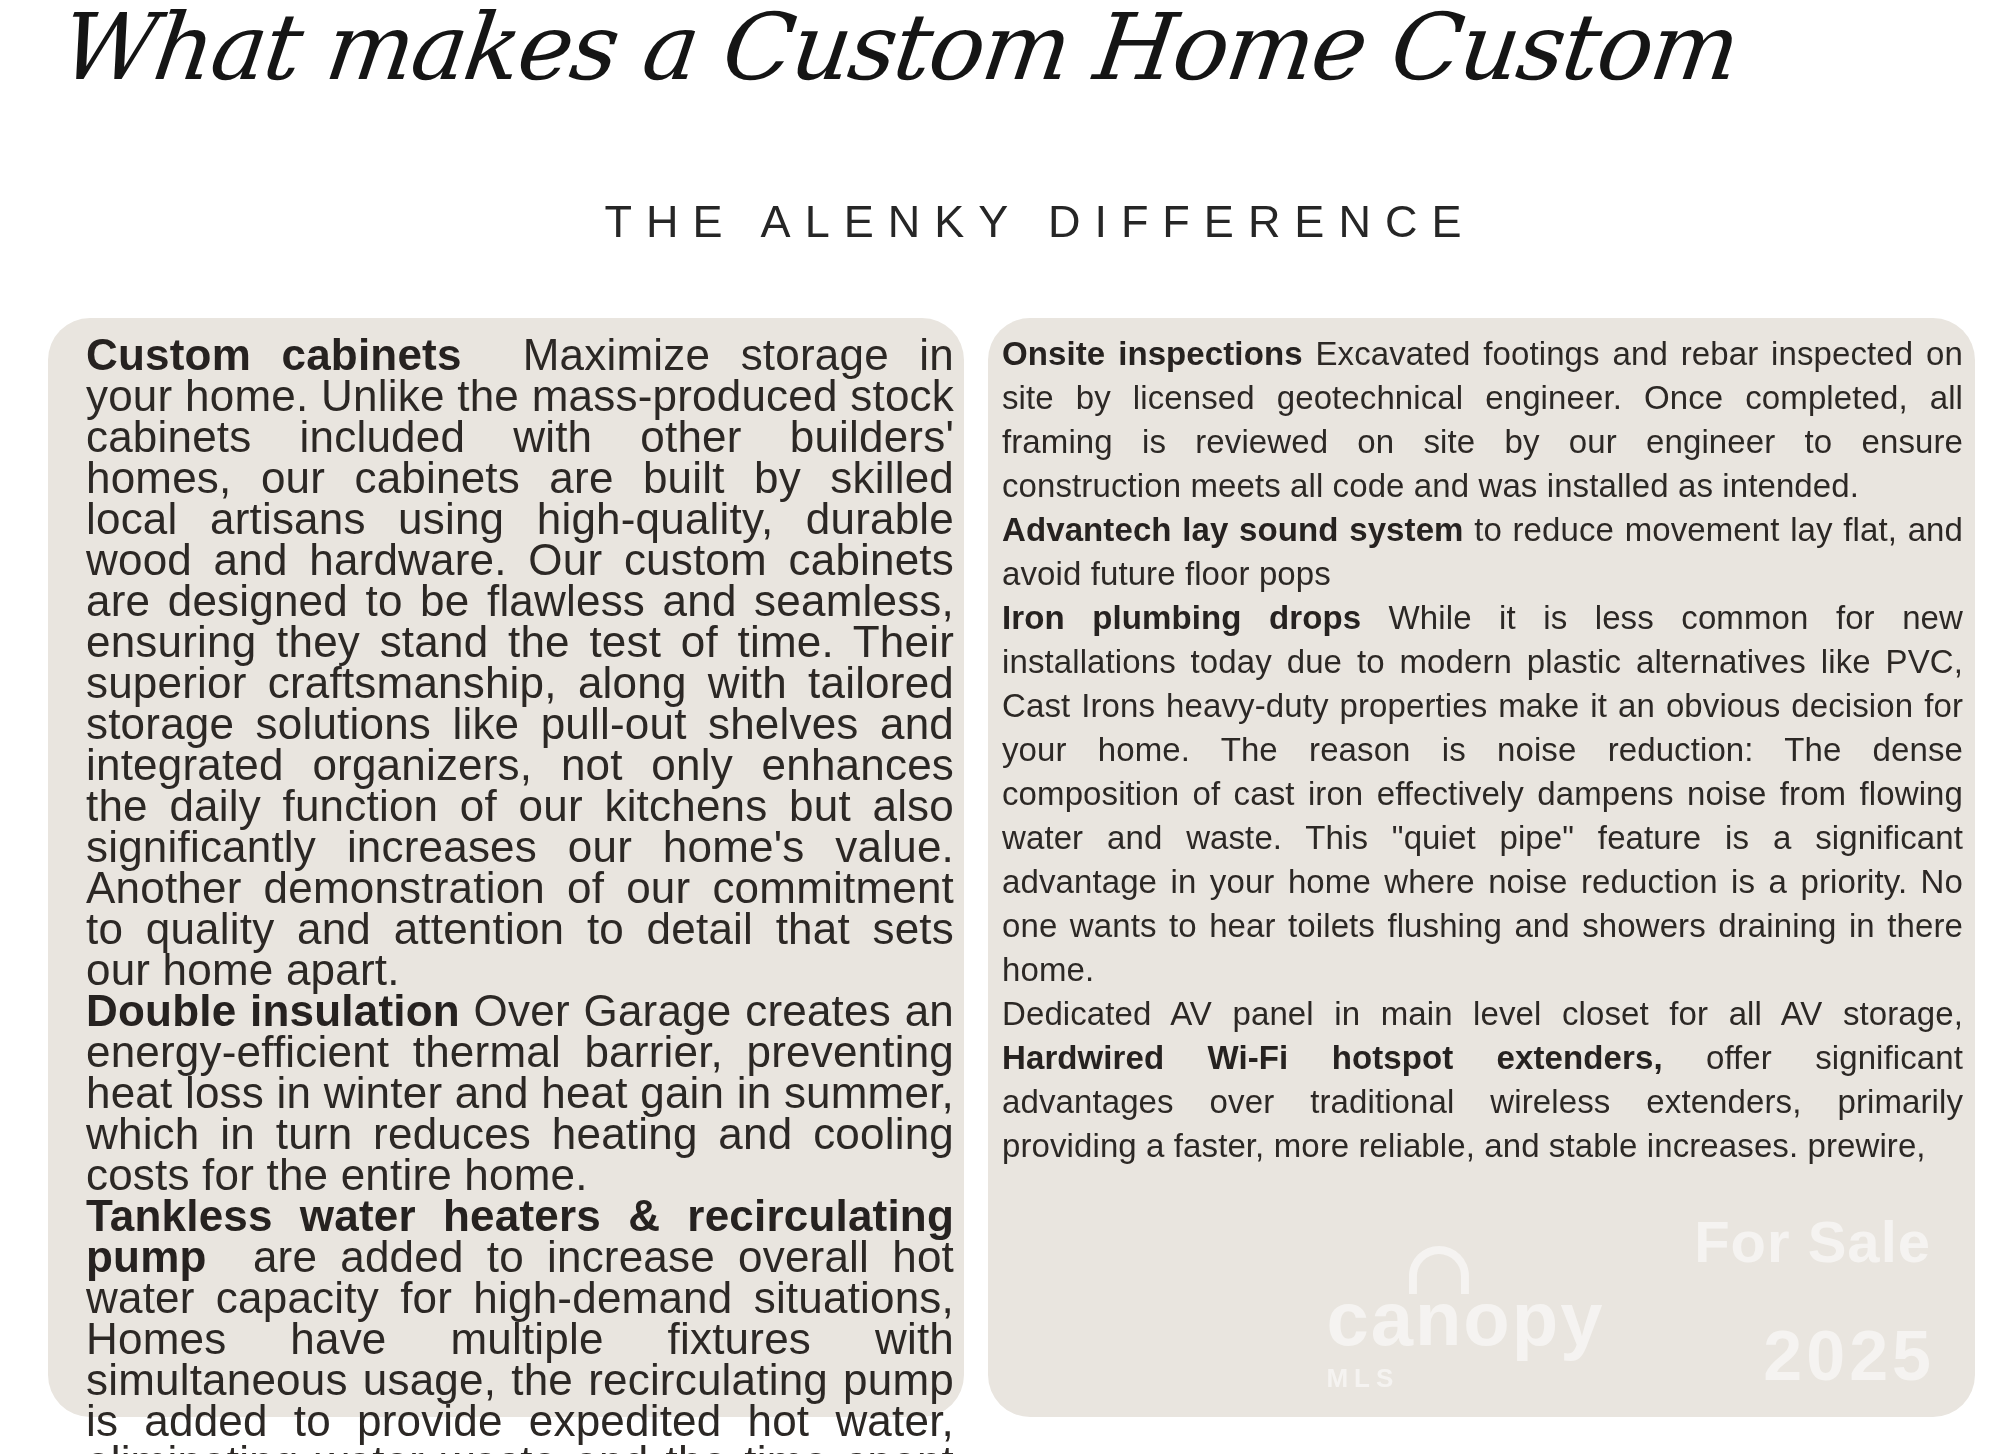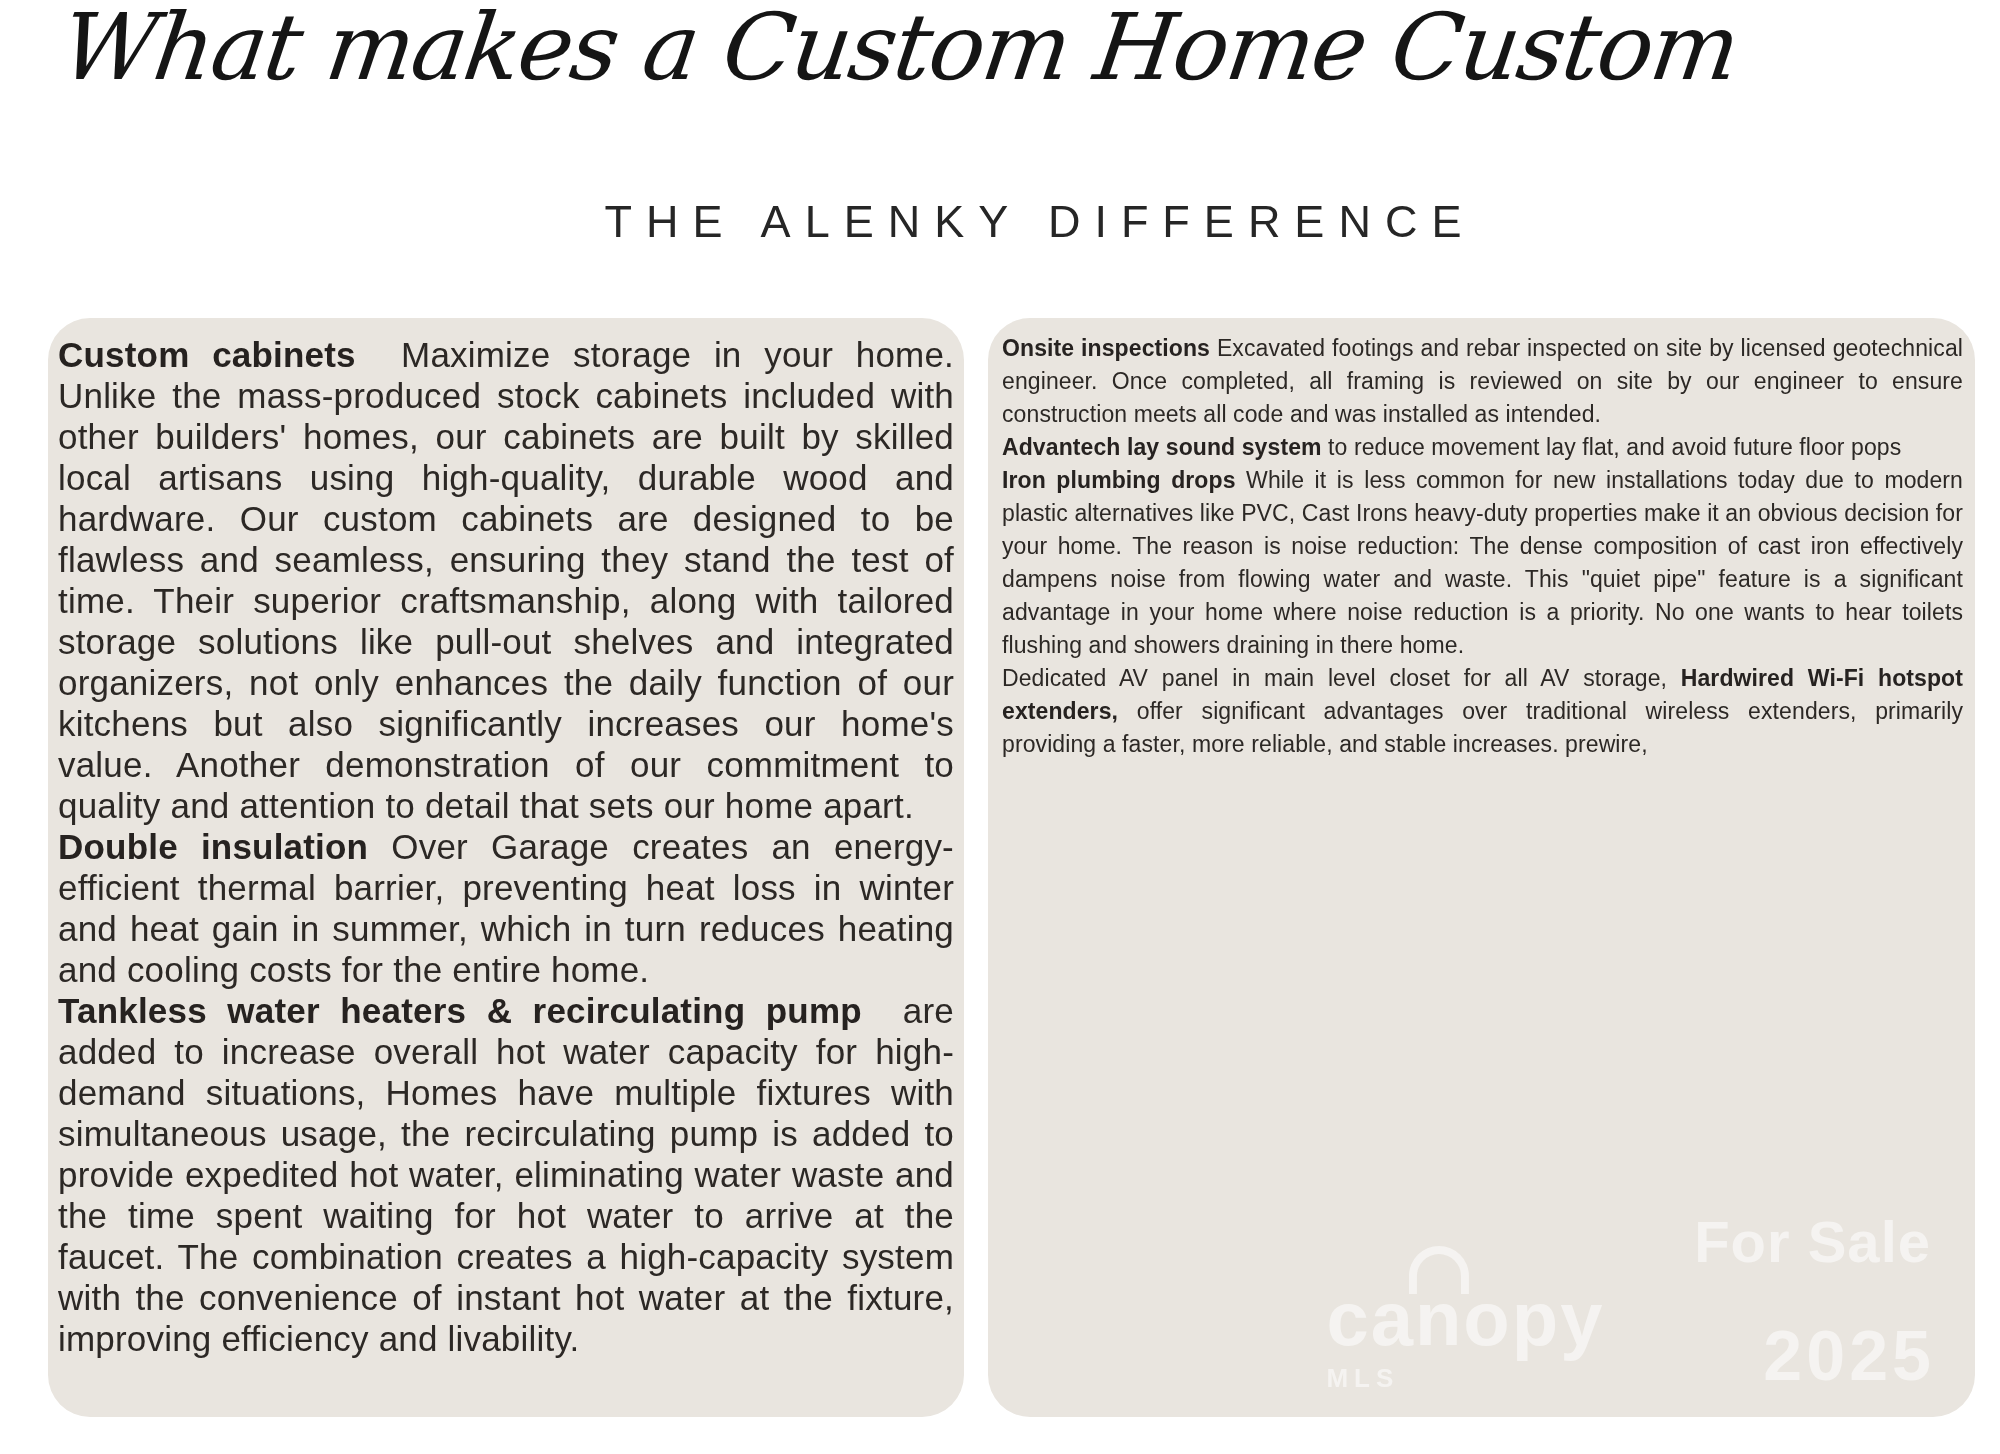--- a/index.html
+++ b/index.html
@@ -57,27 +57,28 @@
     left:988px;
     width:987px;
     padding:14px 12px 14px 14px;
   }
   .body-para{
     margin:0;
     text-align:justify;
     white-space:pre-wrap;
   }
   .panel-left .body-para{
-    font-size:35px;
+    font-size:44px;
     line-height:41px;
     letter-spacing:0.2px;
+    margin-left:28px;
   }
   .panel-right .body-para{
-    font-size:23px;
-    line-height:33px;
+    font-size:33px;
+    line-height:44px;
     letter-spacing:0.1px;
   }
   .lead{
     font-weight:700;
     color:#262220;
   }
   .watermark{
     position:absolute;
     right:40px;
     bottom:26px;

